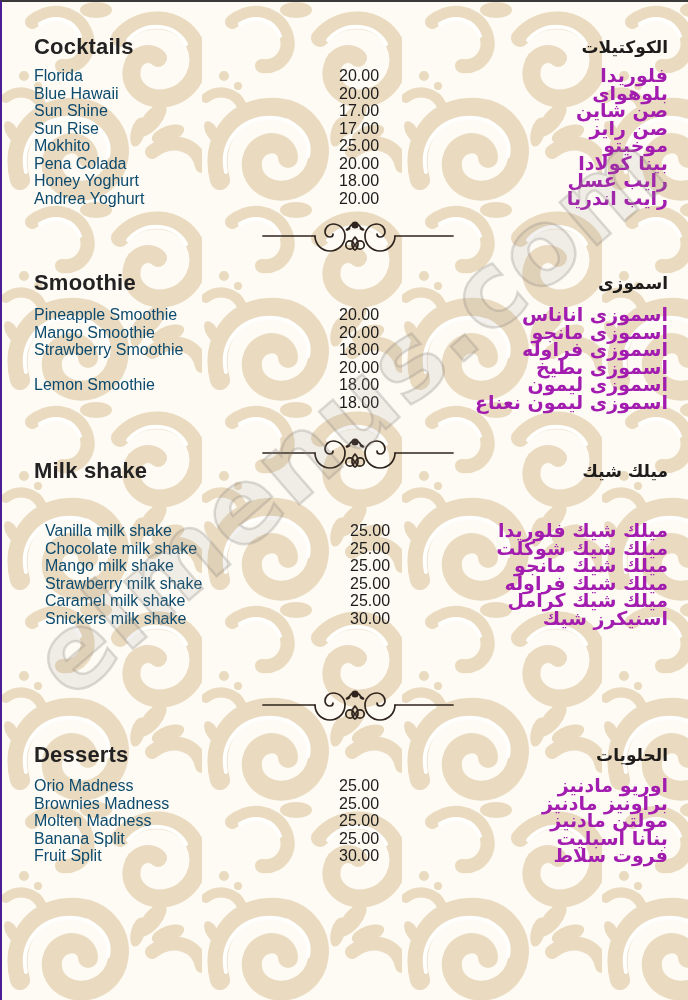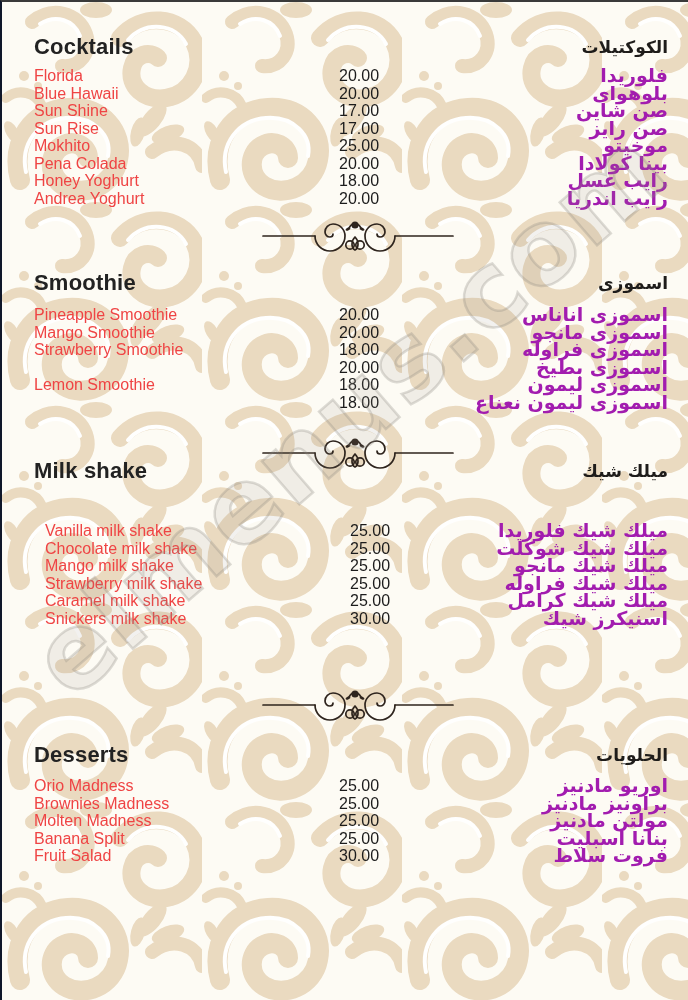--- a/index.html
+++ b/index.html
@@ -4,21 +4,21 @@
 <style>
   html,body{margin:0;padding:0;background:#888;}
   .page{
     position:relative;
     width:688px;height:1000px;
     margin:0 auto;
     background:#fdfbf4;
     overflow:hidden;
     box-sizing:border-box;
     border-top:2px solid #3a3a3a;
-    border-left:2px solid #0f172a;
+    border-left:2px solid #4c1d95;
     font-family:"Liberation Sans", sans-serif;
     color:#1c1c1c;
   }
   svg.bg{position:absolute;left:0;top:0;z-index:1;}
   #menu{position:absolute;inset:0;z-index:2;}
   .watermark{
     position:absolute;left:46px;top:612px;z-index:3;
     transform-origin:0 50%;
     transform:rotate(-41deg);
     font-family:"DejaVu Sans", sans-serif;
@@ -37,21 +37,21 @@
   .t-ar{
     position:absolute;right:20px;top:0;margin:0;
     font-family:"DejaVu Sans", sans-serif;
     font-size:17px;font-weight:bold;line-height:30px;color:#1e1c1a;
     direction:rtl;
   }
   ul.items{position:absolute;left:0;right:0;margin:0;padding:0;list-style:none;}
   .row{position:relative;height:17.5px;}
   .n-en{
     position:absolute;left:32px;top:0;
-    font-size:16px;line-height:17.5px;color:#ef4444;white-space:nowrap;
+    font-size:16px;line-height:17.5px;color:#0c4a6e;white-space:nowrap;
   }
   .price{
     position:absolute;left:337px;top:0;
     font-size:16px;line-height:17.5px;color:#1c1c1c;
   }
   .n-ar{
     position:absolute;right:20px;top:0;
     font-family:"DejaVu Sans", sans-serif;
     font-size:19px;font-weight:bold;line-height:17.5px;color:#a21caf;
     direction:rtl;white-space:nowrap;
@@ -318,21 +318,21 @@
     <span class="n-ar" lang="ar" dir="rtl">مولتن مادنيز</span>
   </li>
 
   <li class="row">
     <span class="n-en">Banana Split</span>
     <span class="price">25.00</span>
     <span class="n-ar" lang="ar" dir="rtl">بنانا اسبليت</span>
   </li>
 
   <li class="row">
-    <span class="n-en">Fruit Salad</span>
+    <span class="n-en">Fruit Split</span>
     <span class="price">30.00</span>
     <span class="n-ar" lang="ar" dir="rtl">فروت سلاط</span>
   </li>
 </ul>
 
   </section>
 </main>
 
   <div class="watermark">elmenus.com</div>
 </div>

